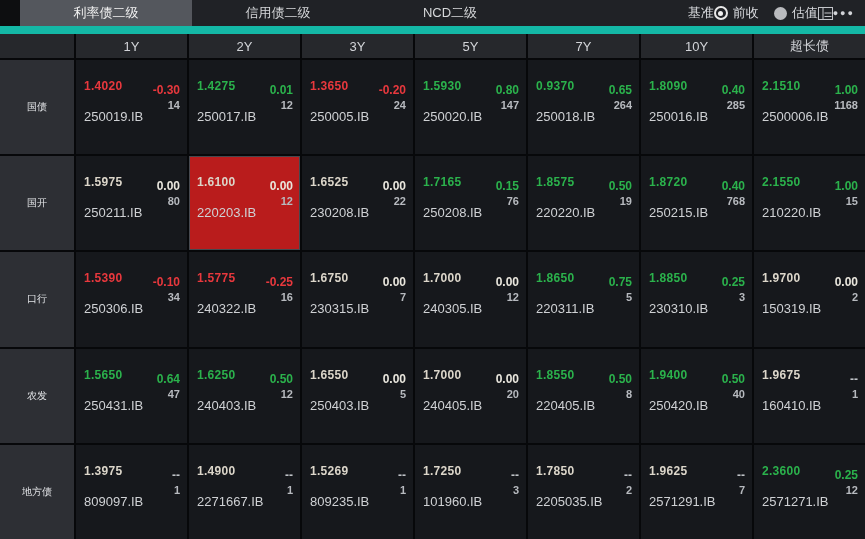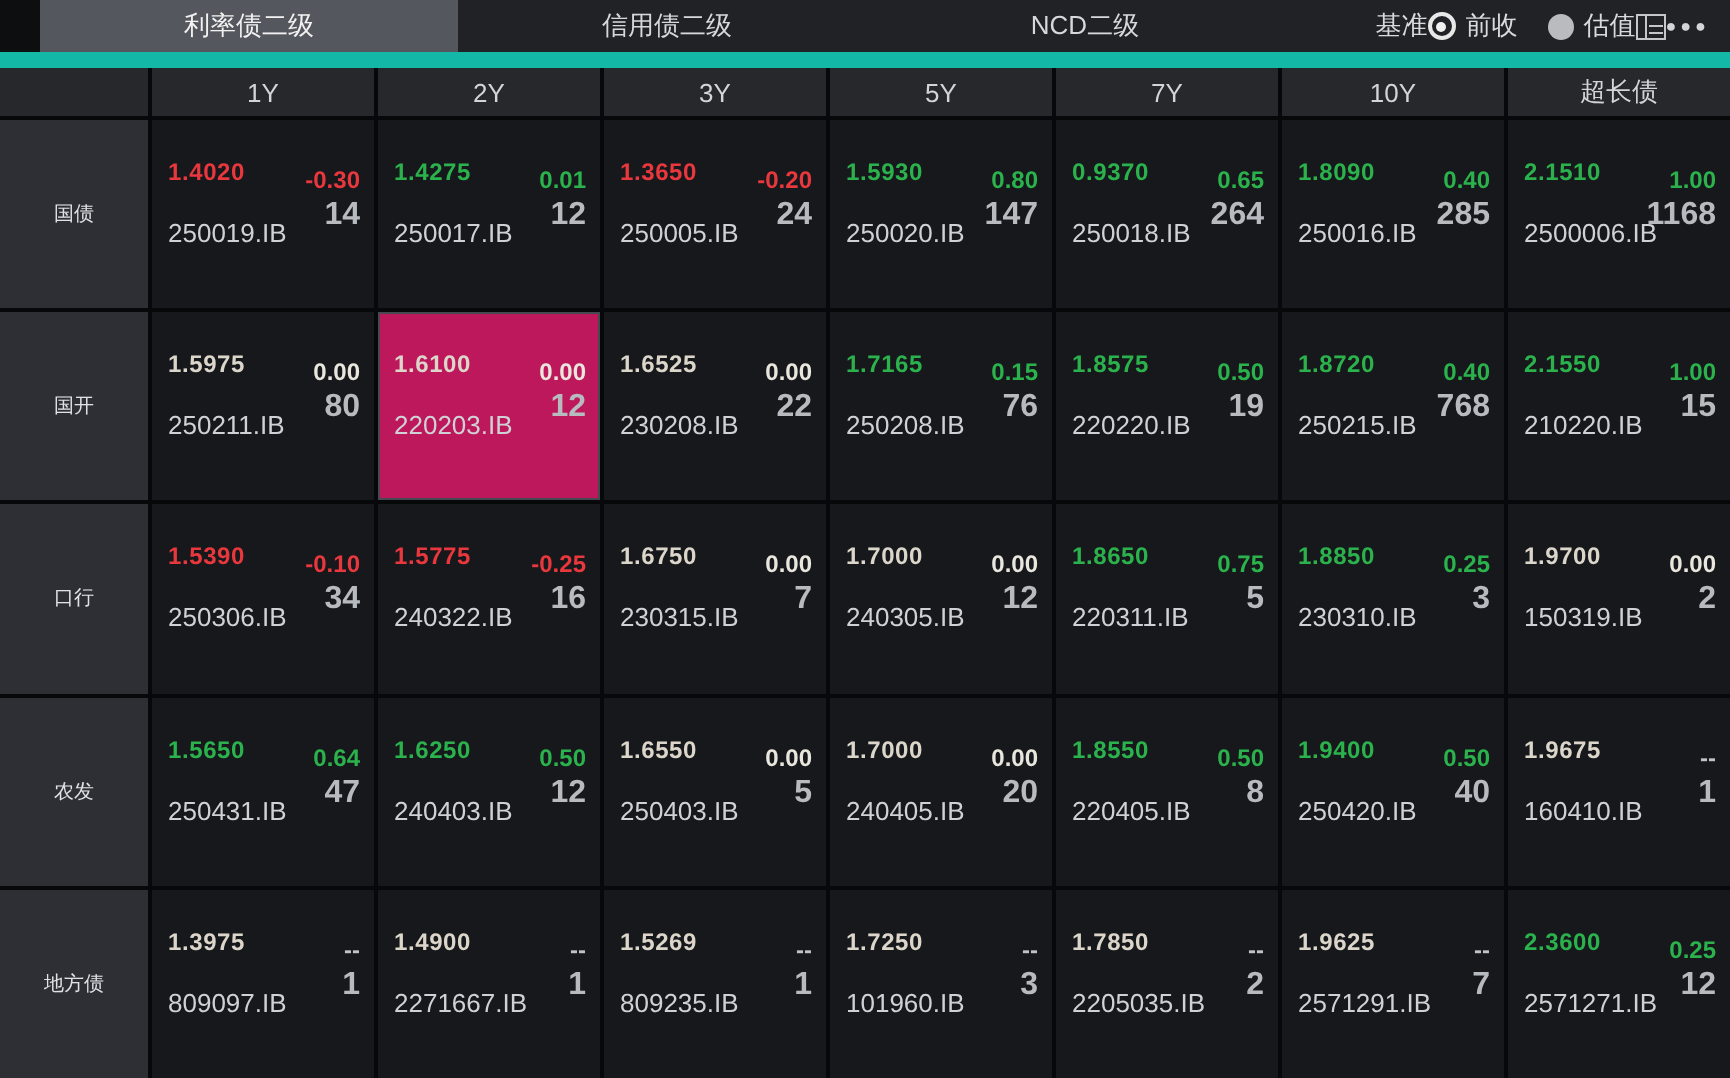--- a/index.html
+++ b/index.html
@@ -4,21 +4,21 @@
 <style>
   * { margin:0; padding:0; box-sizing:border-box; }
   html,body { width:865px; height:539px; overflow:hidden; background:#0c0d0f;
     font-family:"Liberation Sans","DejaVu Sans",sans-serif; }
   .app { width:865px; height:539px; display:flex; flex-direction:column; }
 
   
   .tabbar { height:26px; background:#202226; display:flex; align-items:stretch; flex:0 0 26px; }
   .corner-block { width:20px; background:#0d0e10; }
   .tabs { display:flex; }
-  .tab { width:209px; display:flex; align-items:center; justify-content:center;
+  .tab { width:172px; display:flex; align-items:center; justify-content:center;
     color:#d6d8da; font-size:13px; cursor:default; }
   .tab.active { background:#54575d; color:#f2f2f2; }
   .rightgrp { margin-left:auto; display:flex; align-items:center; padding-right:10px; }
   .bench-label { color:#d8dade; font-size:13px; }
   .radio-opt { display:flex; align-items:center; gap:5px; }
   .radio-label { color:#d8dade; font-size:13px; }
   .radio-circle { width:13px; height:13px; border-radius:50%; background:#b9bbbe;
     display:flex; align-items:center; justify-content:center; }
   .radio-circle.sel { background:transparent; border:2px solid #e8e8e8; width:14px; height:14px; }
   .radio-dot { width:5px; height:5px; border-radius:50%; background:#f0f0f0; }
@@ -28,24 +28,24 @@
   
   .grid { flex:1; display:grid; grid-template-columns:74px repeat(7,1fr);
     grid-template-rows:24px repeat(5,1fr); gap:2px; background:#07080a;
     border-top:8px solid #14b8a6; }
   .corner { background:#26282c; }
   .colhead { background:#26282c; color:#d2d4d8; font-size:13px;
     display:flex; align-items:center; justify-content:center; }
   .rowlabel { background:#2d2f34; color:#e0e2e5; font-size:10px;
     display:flex; align-items:center; justify-content:center; }
   .cell { background:#16181c; position:relative; cursor:pointer; }
-  .cell.hl { background:#be185d; outline:1px solid #46494f; outline-offset:-1px; }
+  .cell.hl { background:#b91c1c; outline:1px solid #46494f; outline-offset:-1px; }
   .yield { position:absolute; left:8px; top:19px; font-size:12px; font-weight:bold; letter-spacing:.3px; }
   .chg { position:absolute; right:7px; top:23px; font-size:12px; font-weight:bold; }
-  .vol { position:absolute; right:7px; top:39px; font-size:16px; font-weight:bold; color:#b7babf; }
+  .vol { position:absolute; right:7px; top:39px; font-size:11px; font-weight:bold; color:#b7babf; }
   .code { position:absolute; left:8px; top:49px; font-size:13px; color:#cfd1d4; }
   .dir-up .yield, .dir-up .chg { color:var(--up); }
   .dir-down .yield, .dir-down .chg { color:var(--down); }
   .dir-flat .yield { color:var(--flat); }
   .dir-flat .chg { color:#e9e6dd;padding-left:12px; }
   .chg.dash { color:#bfc2c6; }
 </style>
 </head>
 <body>
 

